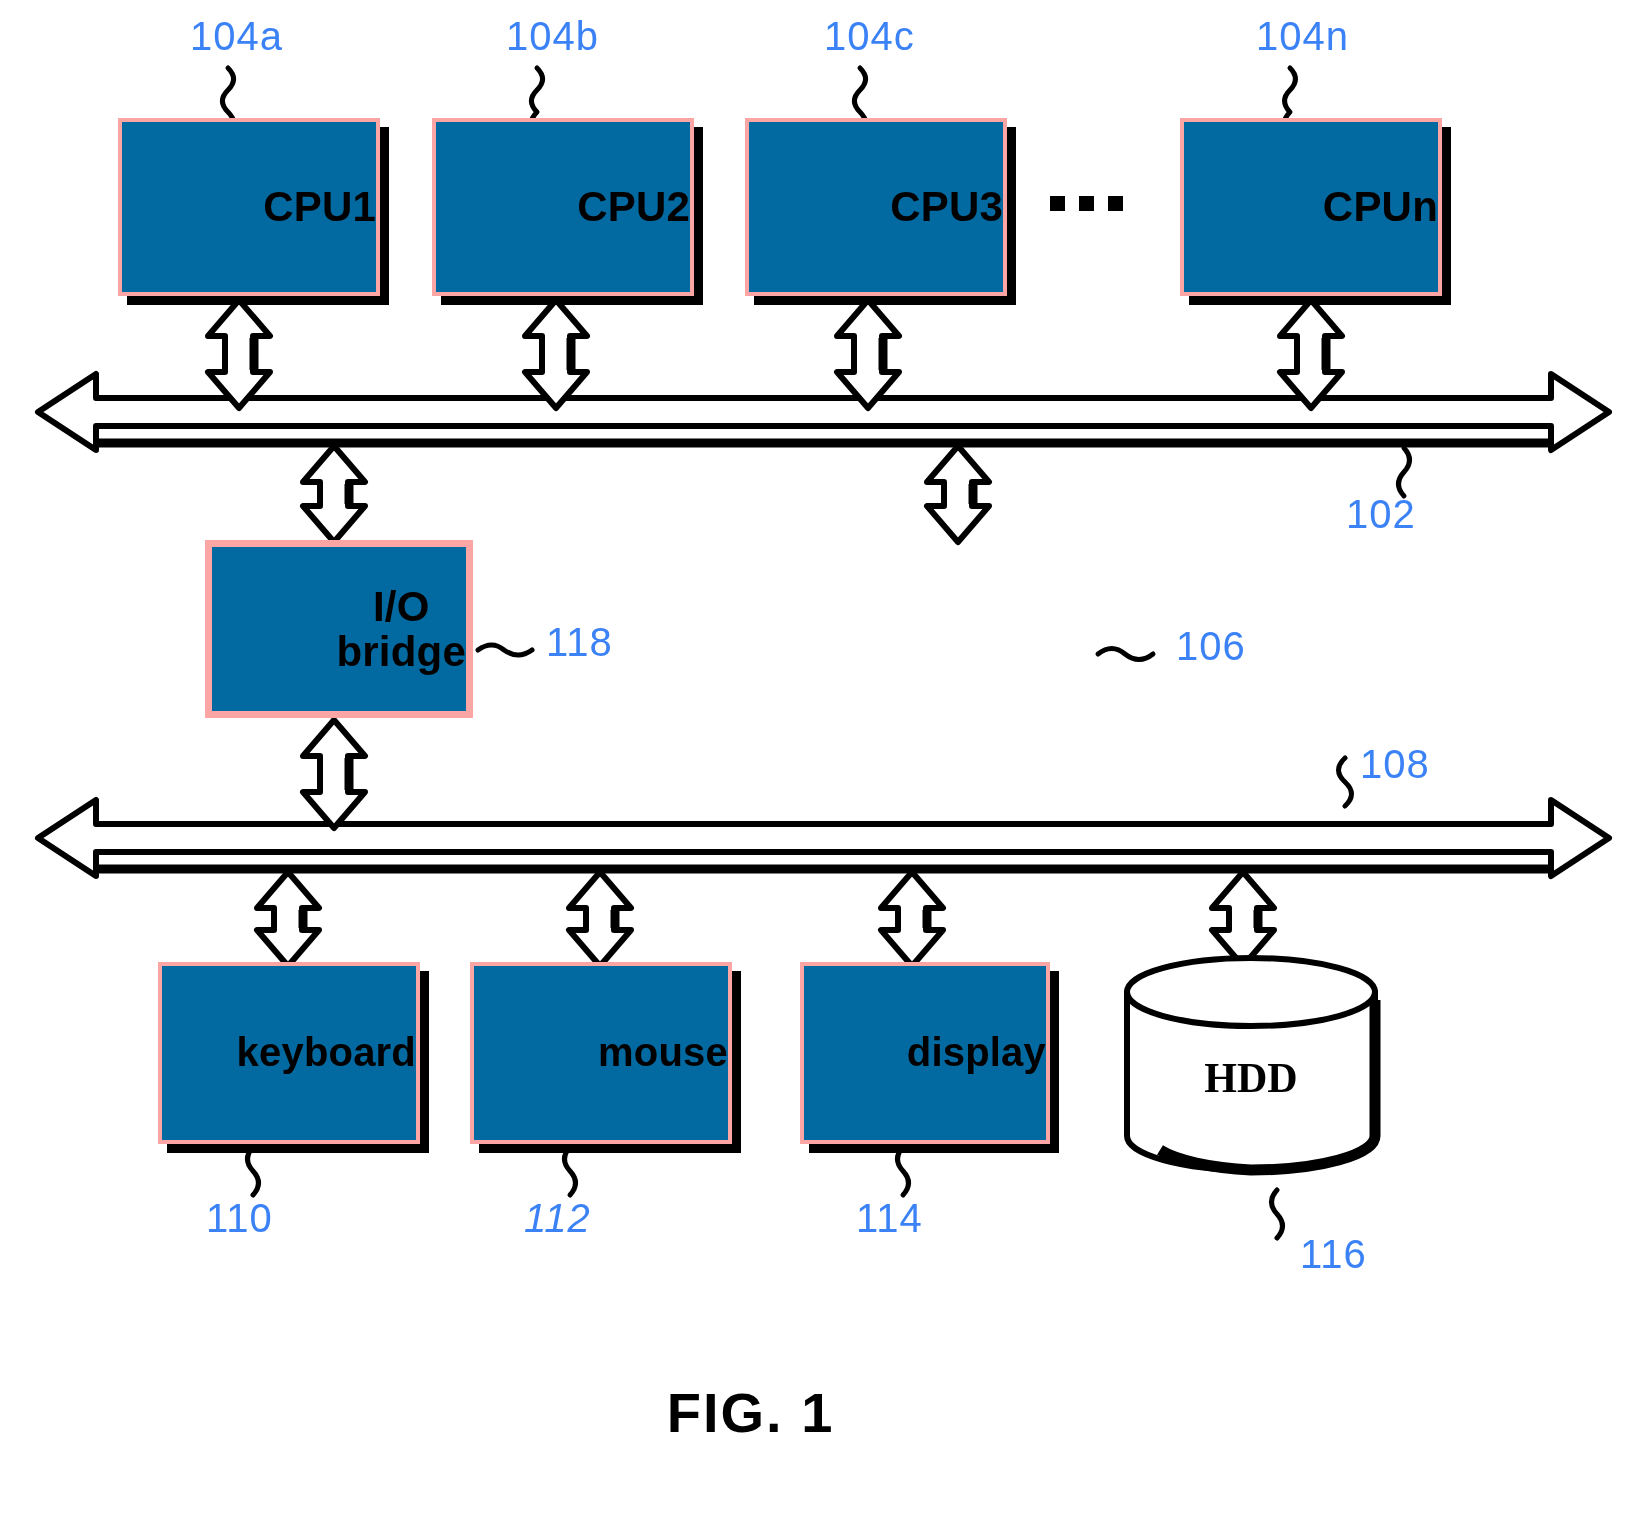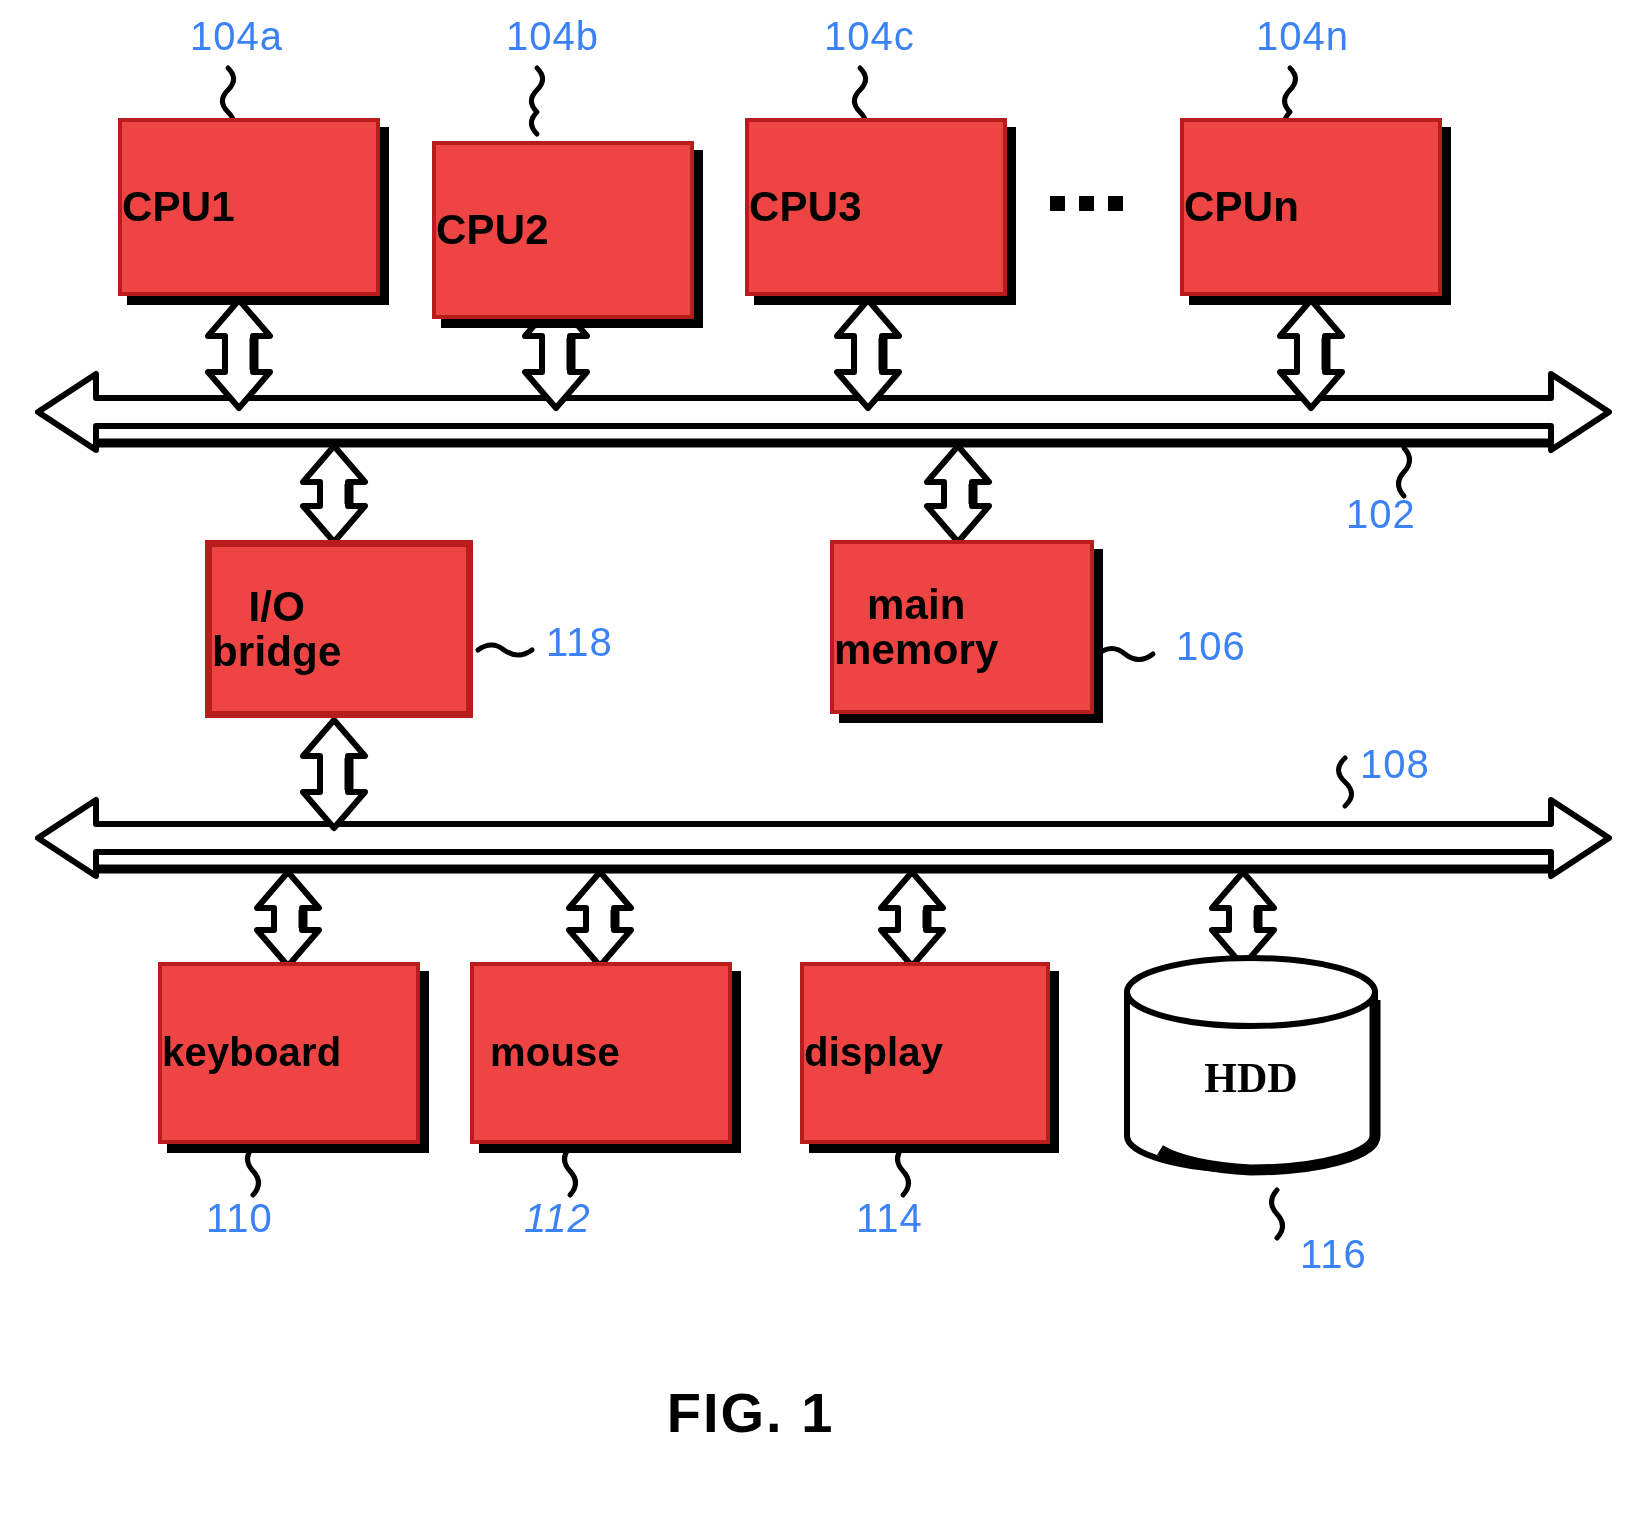--- a/index.html
+++ b/index.html
@@ -23,26 +23,26 @@
   }
   svg.layer {
     position: absolute;
     left: 0; top: 0;
     width: 1647px;
     height: 1531px;
   }
   
   .node-box {
     position: absolute;
-    background: #ef4444;
-    border: 4px solid #b91c1c;
+    background: #0369a1;
+    border: 4px solid #fca5a5;
     box-shadow: 9px 9px 0 0 #000000;
     display: flex;
     align-items: center;
-    justify-content: flex-start;
+    justify-content: flex-end;
     box-sizing: border-box;
   }
   .node-box.thick {
     border-width: 7px;
     box-shadow: none;
   }
   .node-label {
     font-weight: bold;
     font-size: 42px;
     line-height: 1.08;
@@ -232,21 +232,21 @@
       <ellipse cx="1251" cy="992" rx="124" ry="34" fill="#ffffff" stroke="#000" stroke-width="6"></ellipse>
     </g>
 
   </svg>
 
   <div class="node-box" style="left:118px; top:118px; width:262px; height:178px;">
     <span class="node-label">CPU1</span>
   </div>
   <div class="ref-num" style="left:190px; top:14px;">104a</div>
 
-  <div class="node-box" style="left:432px; top:118px; width:262px; height:178px;margin-top:23px;">
+  <div class="node-box" style="left:432px; top:118px; width:262px; height:178px;">
     <span class="node-label">CPU2</span>
   </div>
   <div class="ref-num" style="left:506px; top:14px;">104b</div>
 
   <div class="node-box" style="left:745px; top:118px; width:262px; height:178px;">
     <span class="node-label">CPU3</span>
   </div>
   <div class="ref-num" style="left:824px; top:14px;">104c</div>
 
   <div class="ellipsis-dots" style="left:1050px; top:196px;">
@@ -261,24 +261,20 @@
   <div class="ref-num" style="left:1256px; top:14px;">104n</div>
 
   <div class="ref-num" style="left:1346px; top:492px;">102</div>
 
   <div class="node-box thick" style="left:205px; top:540px; width:268px; height:178px;">
     <span class="node-label">I/O
 bridge</span>
   </div>
   <div class="ref-num" style="left:546px; top:620px;">118</div>
 
-  <div class="node-box" style="left:830px; top:540px; width:264px; height:174px;">
-    <span class="node-label">main
-memory</span>
-  </div>
   <div class="ref-num" style="left:1168px; top:624px;margin-left:8px;">106</div>
 
   <div class="ref-num" style="left:1360px; top:742px;">108</div>
 
   <div class="node-box" style="left:158px; top:962px; width:262px; height:182px;">
     <span class="node-label small">keyboard</span>
   </div>
   <div class="ref-num" style="left:206px; top:1196px;">110</div>
 
   <div class="node-box" style="left:470px; top:962px; width:262px; height:182px;padding-left:16px;">

